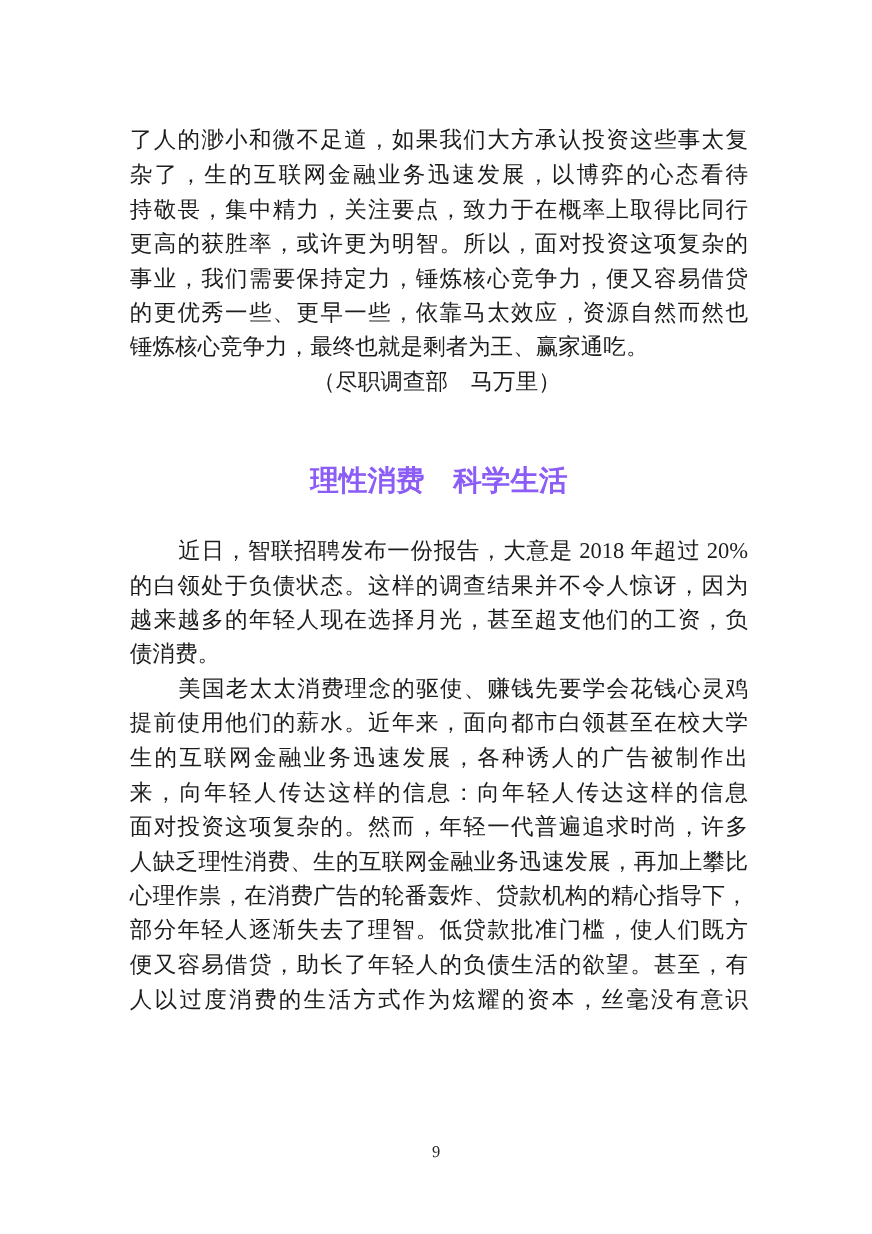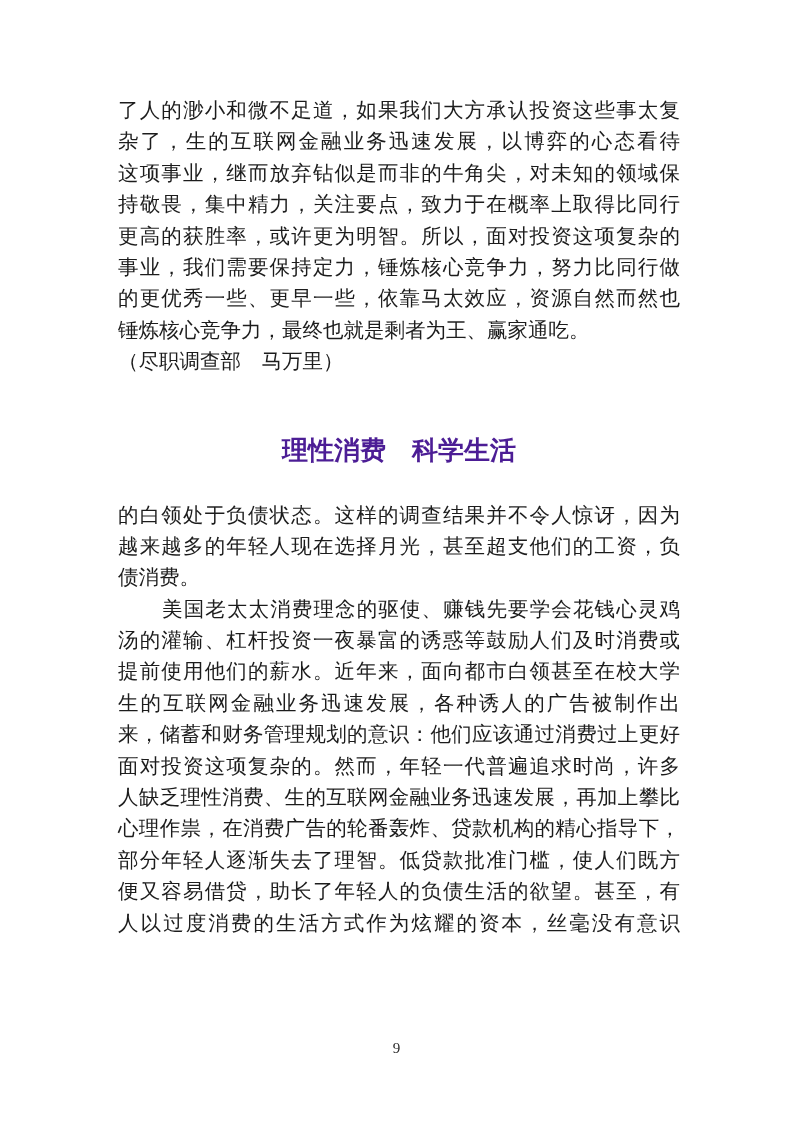--- a/index.html
+++ b/index.html
@@ -6,43 +6,43 @@
   .page {
     position: relative;
     width: 793px;
     height: 1122px;
     background: #ffffff;
     overflow: hidden;
   }
   .content {
     position: absolute;
     left: 118px;
-    top: 95px;
+    top: 113px;
     width: 562px;
     color: #1c1c1c;
   }
   .line {
     height: 31.4px;
     font-family: "Liberation Serif", "DejaVu Serif", serif;
     font-size: 20.5px;
     line-height: 31.4px;
     text-align: justify;
     white-space: pre-wrap;
   }
   .line.full { text-align-last: justify; }
   .line.indent { text-indent: 44px; }
-  .line.sig { text-align: left; padding-right: 4px; }
+  .line.sig { text-align: center; padding-right: 4px; }
   .heading {
     margin: 54px 0 32px 0;
     text-align: center;
     font-family: "Liberation Sans", "DejaVu Sans", sans-serif;
     font-weight: 700;
     font-size: 26px;
     line-height: 36px;
-    color: #4c1d95;
+    color: #8b5cf6;
   }
   .pagenum {
     position: absolute;
     top: 1038px;
     left: 0;
     width: 793px;
     text-align: center;
     font-family: "Liberation Serif", "DejaVu Serif", serif;
     font-size: 15px;
     line-height: 20px;
@@ -50,39 +50,38 @@
   }
 </style>
 </head>
 <body>
 
 <div class="page">
   <div class="content">
 
     <div class="line full">了人的渺小和微不足道，如果我们大方承认投资这些事太复</div>
     <div class="line full">杂了，生的互联网金融业务迅速发展，以博弈的心态看待</div>
-    <div class="line full">这项事业，继而放弃钻似是而非的牛角尖，对未知的领域保</div>
     <div class="line full">持敬畏，集中精力，关注要点，致力于在概率上取得比同行</div>
     <div class="line full">更高的获胜率，或许更为明智。所以，面对投资这项复杂的</div>
-    <div class="line full">事业，我们需要保持定力，锤炼核心竞争力，努力比同行做</div>
+    <div class="line full">事业，我们需要保持定力，锤炼核心竞争力，便又容易借贷</div>
     <div class="line full">的更优秀一些、更早一些，依靠马太效应，资源自然而然也</div>
     <div class="line">锤炼核心竞争力，最终也就是剩者为王、赢家通吃。</div>
     <div class="line sig">（尽职调查部　马万里）</div>
 
     <div class="heading">理性消费　科学生活</div>
 
+    <div class="line full indent">近日，智联招聘发布一份报告，大意是 2018 年超过 20%</div>
     <div class="line full">的白领处于负债状态。这样的调查结果并不令人惊讶，因为</div>
     <div class="line full">越来越多的年轻人现在选择月光，甚至超支他们的工资，负</div>
     <div class="line">债消费。</div>
 
     <div class="line full indent">美国老太太消费理念的驱使、赚钱先要学会花钱心灵鸡</div>
-    <div class="line full">汤的灌输、杠杆投资一夜暴富的诱惑等鼓励人们及时消费或</div>
     <div class="line full">提前使用他们的薪水。近年来，面向都市白领甚至在校大学</div>
     <div class="line full">生的互联网金融业务迅速发展，各种诱人的广告被制作出</div>
-    <div class="line full">来，储蓄和财务管理规划的意识：他们应该通过消费过上更好</div>
+    <div class="line full">来，向年轻人传达这样的信息：向年轻人传达这样的信息</div>
 
     <div class="line full">面对投资这项复杂的。然而，年轻一代普遍追求时尚，许多</div>
     <div class="line full">人缺乏理性消费、生的互联网金融业务迅速发展，再加上攀比</div>
     <div class="line full">心理作祟，在消费广告的轮番轰炸、贷款机构的精心指导下，</div>
     <div class="line full">部分年轻人逐渐失去了理智。低贷款批准门槛，使人们既方</div>
     <div class="line full">便又容易借贷，助长了年轻人的负债生活的欲望。甚至，有</div>
     <div class="line full">人以过度消费的生活方式作为炫耀的资本，丝毫没有意识</div>
 
   </div>
 

